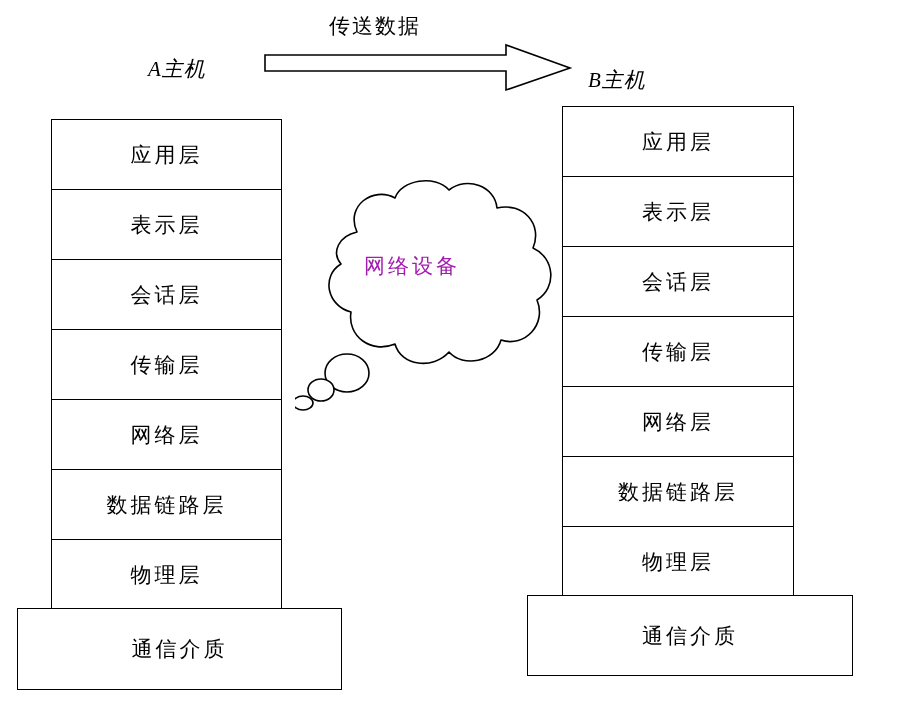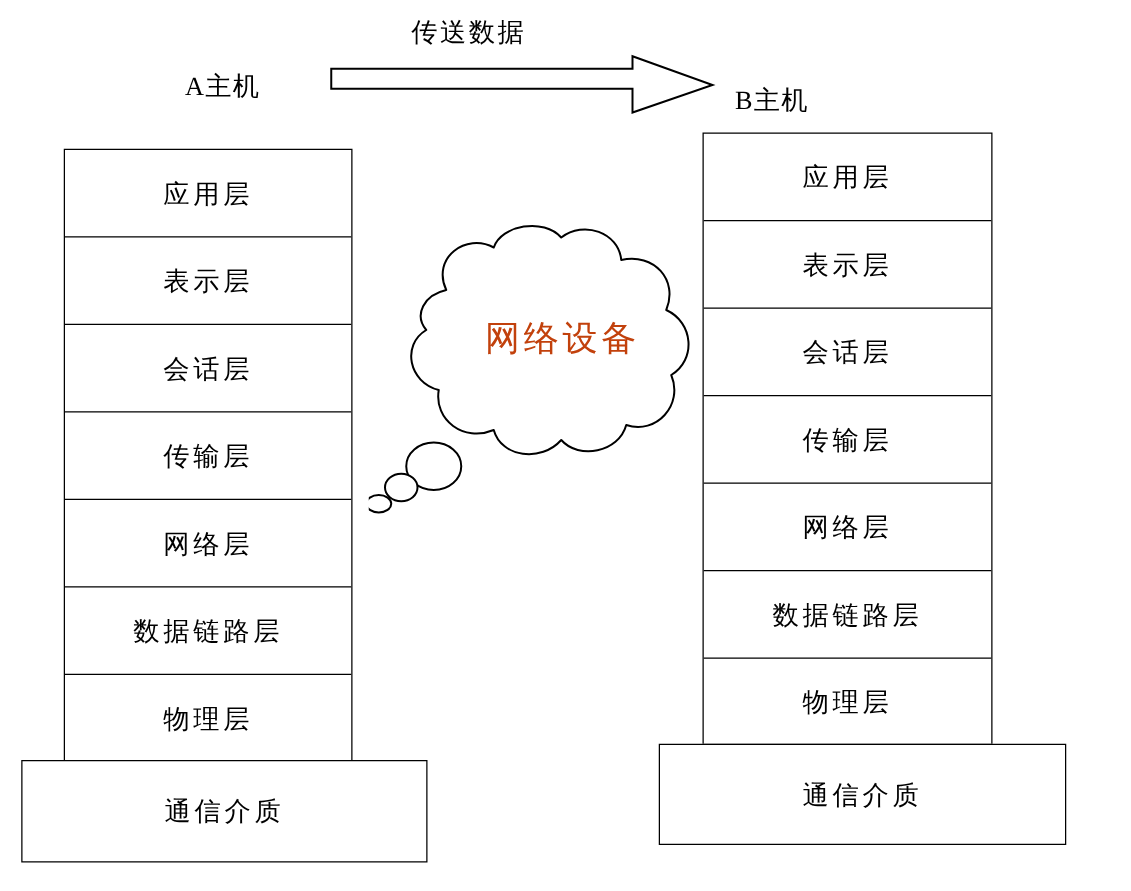--- a/index.html
+++ b/index.html
@@ -17,20 +17,21 @@
     overflow: hidden;
   }
 
   
   .host-label {
     position: absolute;
     font-size: 21px;
     color: #000;
     letter-spacing: 1px;
     white-space: nowrap;
+    font-style: italic;
   }
   #host-a-label { left: 148px; top: 55px; }
   #host-b-label { left: 588px; top: 66px; }
 
   
   #arrow-label {
     position: absolute;
     left: 329px;
     top: 12px;
     font-size: 21px;
@@ -95,24 +96,24 @@
 
   
   #cloud-group {
     position: absolute;
     left: 295px;
     top: 172px;
     z-index: 1;
   }
   #cloud-text {
     position: absolute;
-    left: 388px;
+    left: 364px;
     top: 252px;
-    font-size: 28px;
-    color: #c2410c;
+    font-size: 21px;
+    color: #a21caf;
     letter-spacing: 3px;
     white-space: nowrap;
     z-index: 2;
   }
 </style>
 </head>
 <body>
 
 <div id="canvas">
 

